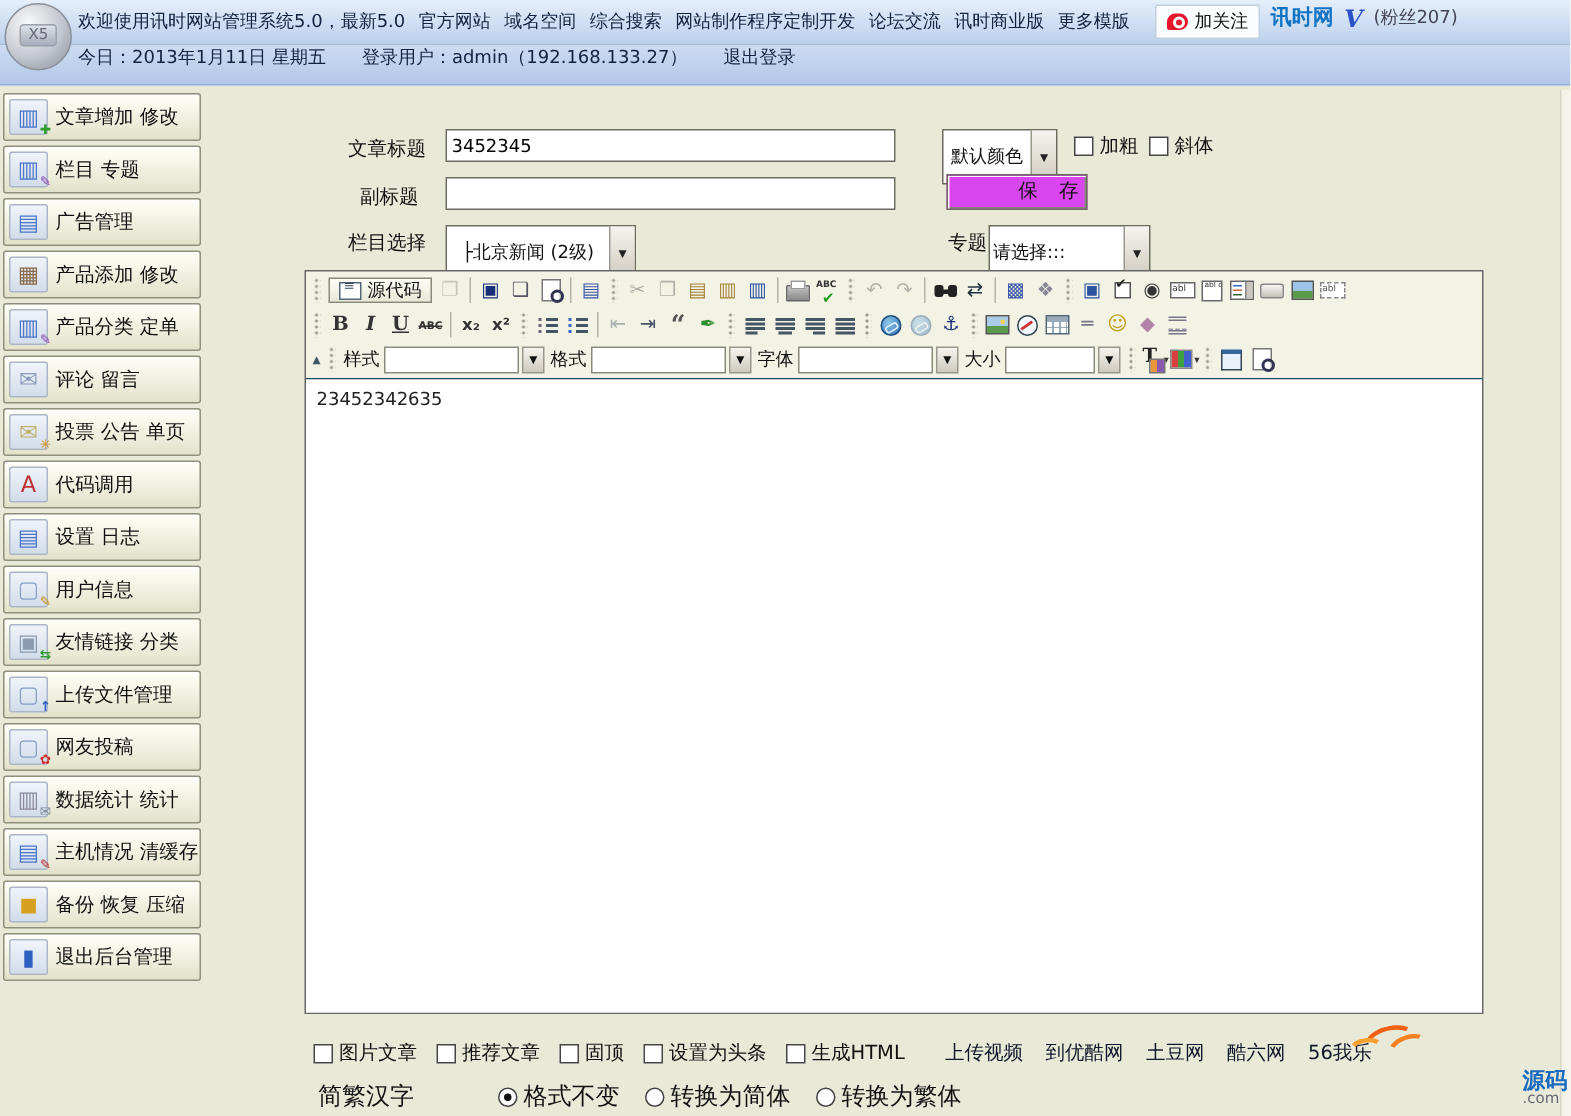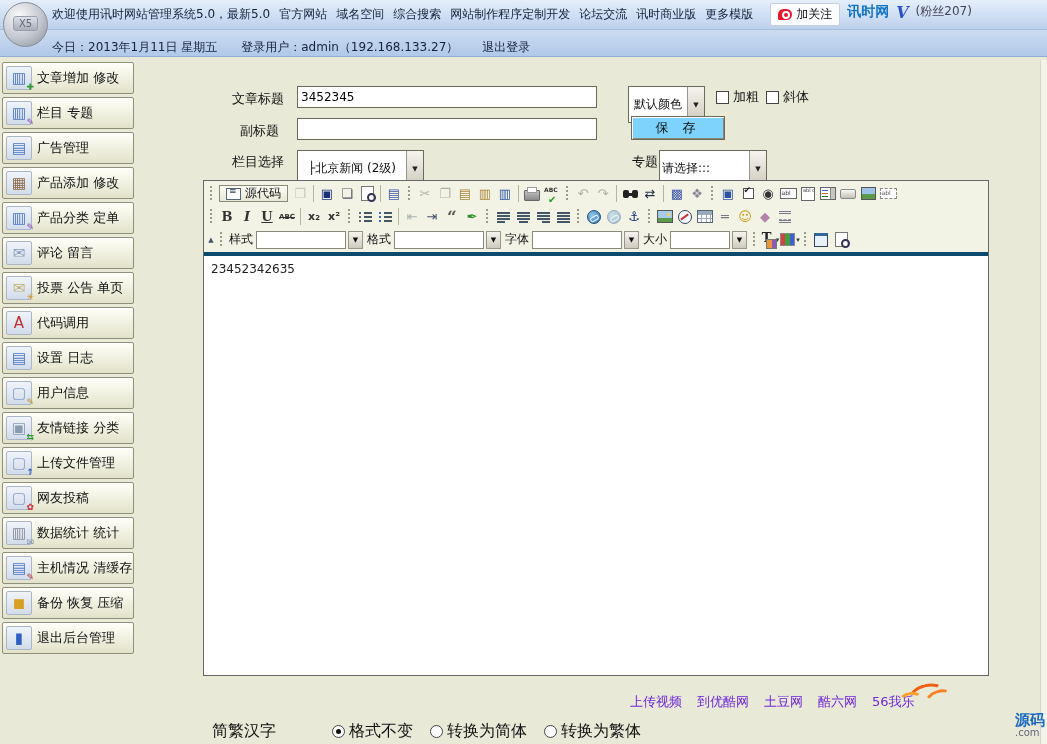--- a/index.html
+++ b/index.html
@@ -1,20 +1,20 @@
 <!DOCTYPE html>
 <html><head>
 <meta charset="utf-8">
 <style>
   html,body{margin:0;padding:0}
   #page{position:relative;width:1047px;height:744px;background:#e9e9d8;font-family:"DejaVu Sans","Liberation Sans",sans-serif;font-size:12px;color:#111;overflow:hidden}
 
   
   .hbar1{position:absolute;left:0;top:0;right:0;height:30px;background:linear-gradient(#e5effb,#bcd0ec);border-bottom:1px solid #a6bede;display:flex;align-items:center;padding-left:52px;gap:9px;box-sizing:border-box;white-space:nowrap}
-  .hbar2{position:absolute;left:0;top:30px;right:0;height:27px;background:linear-gradient(#ccdcf2,#b2c8e8);border-bottom:1px solid #8fadd6;display:flex;align-items:flex-end;padding-left:52px;gap:24px;box-sizing:border-box;white-space:nowrap}
+  .hbar2{position:absolute;left:0;top:30px;right:0;height:27px;background:linear-gradient(#ccdcf2,#b2c8e8);border-bottom:1px solid #8fadd6;display:flex;align-items:flex-start;padding-left:52px;gap:24px;box-sizing:border-box;white-space:nowrap}
   .hwel,.hlink,.h2t{color:#13223f}
   #hlinks{display:flex;gap:9px}
   .hlink{cursor:pointer;text-decoration:none}
   .hright{display:flex;align-items:flex-start;gap:7px;margin-left:8px}
   .follow{display:inline-flex;align-items:center;gap:4px;background:#fbfcfe;border:1px solid #c2cfe0;padding:2px 7px;border-radius:2px;cursor:pointer}
   .weibo{display:inline-block;width:14px;height:11px;background:#e6162d;border-radius:7px 7px 7px 2px;position:relative}
   .weibo::after{content:"";position:absolute;right:2px;top:2px;width:4px;height:4px;border:2px solid #fff;border-radius:50%}
   .hbrand{font-weight:bold;color:#1474c4;font-size:14px}
   .hv{font-weight:bold;font-style:italic;color:#2a52c8;font-size:16px;font-family:"DejaVu Serif",serif}
   .hfans{color:#445}
@@ -33,25 +33,25 @@
   .flabel{position:absolute;font-size:13px}
   .tinput{position:absolute;height:16px;border:1px solid #6b6b5b;background:#fff;font:12px "DejaVu Sans",sans-serif;padding:2px 3px}
   .xsel{position:absolute;height:37px;display:flex;border:1px solid #6b6b5b;background:#fff;box-sizing:border-box;cursor:pointer}
   .xsel .xt{flex:1;display:flex;align-items:center;justify-content:center;white-space:nowrap;overflow:hidden;padding:0 2px}
   .xsel .xt.left{justify-content:flex-start}
   .xsel .xb{width:16px;background:linear-gradient(#f6f4ee,#cfcabe);border-left:1px solid #9a968c;display:flex;align-items:center;justify-content:center;font-size:7px;color:#222}
   .wcb{display:inline-block;width:11px;height:11px;border:1px solid #444;background:#fff;vertical-align:-2px;cursor:pointer}
   .wrad{display:inline-block;width:11px;height:11px;border:1px solid #444;border-radius:50%;background:#fff;position:relative;vertical-align:-2px;cursor:pointer}
   .wrad.on::after{content:"";position:absolute;left:3px;top:3px;width:5px;height:5px;border-radius:50%;background:#111}
   .cblab{position:absolute;display:flex;align-items:center;gap:4px;font-size:13px;cursor:pointer}
-  .b3d{position:absolute;left:631px;top:116px;width:92px;height:22px;background:#7dd3fc;border:1px solid #6b6b5b;box-shadow:inset 1px 1px 0 #fff,inset -1px -1px 0 #8a8678;font-size:13px;letter-spacing:5px;text-align:center;line-height:22px;cursor:pointer}
+  .b3d{position:absolute;left:631px;top:116px;width:92px;height:22px;background:#d946ef;border:1px solid #6b6b5b;box-shadow:inset 1px 1px 0 #fff,inset -1px -1px 0 #8a8678;font-size:13px;letter-spacing:5px;text-align:right;line-height:22px;cursor:pointer}
 
   
   #editor{position:absolute;left:203px;top:180px;width:786px;height:496px;border:1px solid #676767;background:#f3f3e5;display:flex;flex-direction:column;box-sizing:border-box}
-  #toolbar{padding:1px 2px;border-bottom:4px solid #0c4a6e}
+  #toolbar{padding:1px 2px;border-bottom:1px solid #0c4a6e}
   .trow{height:23px;display:flex;align-items:center;white-space:nowrap;overflow:hidden}
   .tb{display:inline-flex;align-items:center;justify-content:center;min-width:20px;height:19px;cursor:pointer;font-size:13px;text-decoration:none;color:#333;position:relative}
   .tb.dis{opacity:.42;cursor:default}
   .grip{width:5px;height:17px;margin:0 3px;background-image:radial-gradient(circle,#9a9a8a 34%,transparent 40%);background-size:4px 4px}
   .tsep{width:1px;height:17px;background:#b4b4a2;margin:0 3px}
   .srcbtn{display:inline-flex;align-items:center;gap:4px;border:1px solid #8a8a7a;background:linear-gradient(#fdfdf6,#e8e8d6);padding:1px 6px;height:17px;margin:0 2px;cursor:pointer;font-size:12px;box-sizing:border-box}
   .combo{display:inline-flex;align-items:center;margin:0 2px;gap:3px;cursor:pointer}
   .cbox{height:16px;border:1px solid #8a8a7a;background:#fff;display:inline-block}
   .cdb{width:15px;height:18px;background:linear-gradient(#f6f4ee,#cfcabe);border:1px solid #9a968c;display:inline-flex;align-items:center;justify-content:center;font-size:7px;margin-left:-1px;box-sizing:border-box}
   .ddarr{font-size:7px;color:#333;margin-left:1px}
@@ -115,21 +115,21 @@
   .tcoloric::after{content:"";position:absolute;left:5px;top:6px;width:9px;height:8px;background:linear-gradient(90deg,#e8953d 0 50%,#8a5ab0 50%);border:1px solid #777}
   .bgcoloric{width:13px;height:11px;border:1px solid #888;background:linear-gradient(90deg,#d84040 0 33%,#40a040 33% 66%,#4060d0 66%)}
   .maxic{width:12px;height:10px;border:1px solid #345;border-top:3px solid #369;background:#e8f0fa;box-sizing:content-box}
   .src-ic{width:13px;height:10px;border:1px solid #567;background:#fff}
   .src-ic::after{content:"≡";position:absolute;left:2px;top:-3px;font-size:9px;color:#345}
 
   
   #cbrow{position:absolute;left:209px;top:693px;display:flex;gap:13px;align-items:center;font-size:13px}
   .fcb{display:inline-flex;align-items:center;gap:4px;cursor:pointer}
   #vlinks{position:absolute;left:630px;top:693px;display:flex;gap:15px;font-size:13px}
-  .vlink{color:#6d28d9;cursor:pointer;text-decoration:none}
+  .vlink{color:#0f172a;cursor:pointer;text-decoration:none}
   #radrow{position:absolute;left:212px;top:721px;display:flex;align-items:flex-end;font-size:16px}
   #radios{display:flex;gap:17px;margin-left:56px}
   .frad{display:inline-flex;align-items:center;gap:4px;cursor:pointer}
 
   
   .asp{position:absolute;right:2px;bottom:2px;width:180px;height:58px;z-index:4}
   .asp .c1,.asp .c2,.asp .c3{position:absolute;border:3px solid transparent;border-top-color:#f06010;border-radius:50%}
   .asp .c1{left:44px;top:0;width:30px;height:16px;transform:rotate(-14deg)}
   .asp .c2{left:60px;top:6px;width:22px;height:12px;transform:rotate(-20deg);border-top-color:#f88020}
   .asp .c3{left:34px;top:8px;width:18px;height:10px;transform:rotate(-8deg);border-top-color:#f8a030}
@@ -530,20 +530,42 @@
             <span class="ic maxic"></span>
           </a>
           <a class="tb">
             <span class="ic blocks"></span>
           </a>
         </div>
     </div>
     <div id="econtent">23452342635</div>
   </div>
 
+  <div id="cbrow">
+      <label class="fcb">
+        <span class="wcb"></span>
+        <span>图片文章</span>
+      </label>
+      <label class="fcb">
+        <span class="wcb"></span>
+        <span>推荐文章</span>
+      </label>
+      <label class="fcb">
+        <span class="wcb"></span>
+        <span>固顶</span>
+      </label>
+      <label class="fcb">
+        <span class="wcb"></span>
+        <span>设置为头条</span>
+      </label>
+      <label class="fcb">
+        <span class="wcb"></span>
+        <span>生成HTML</span>
+      </label>
+    </div>
   <div id="vlinks">
       <a class="vlink">上传视频</a>
       <a class="vlink">到优酷网</a>
       <a class="vlink">土豆网</a>
       <a class="vlink">酷六网</a>
       <a class="vlink">56我乐</a>
     </div>
   <div id="radrow">
     <span>简繁汉字</span>
     <span id="radios">

